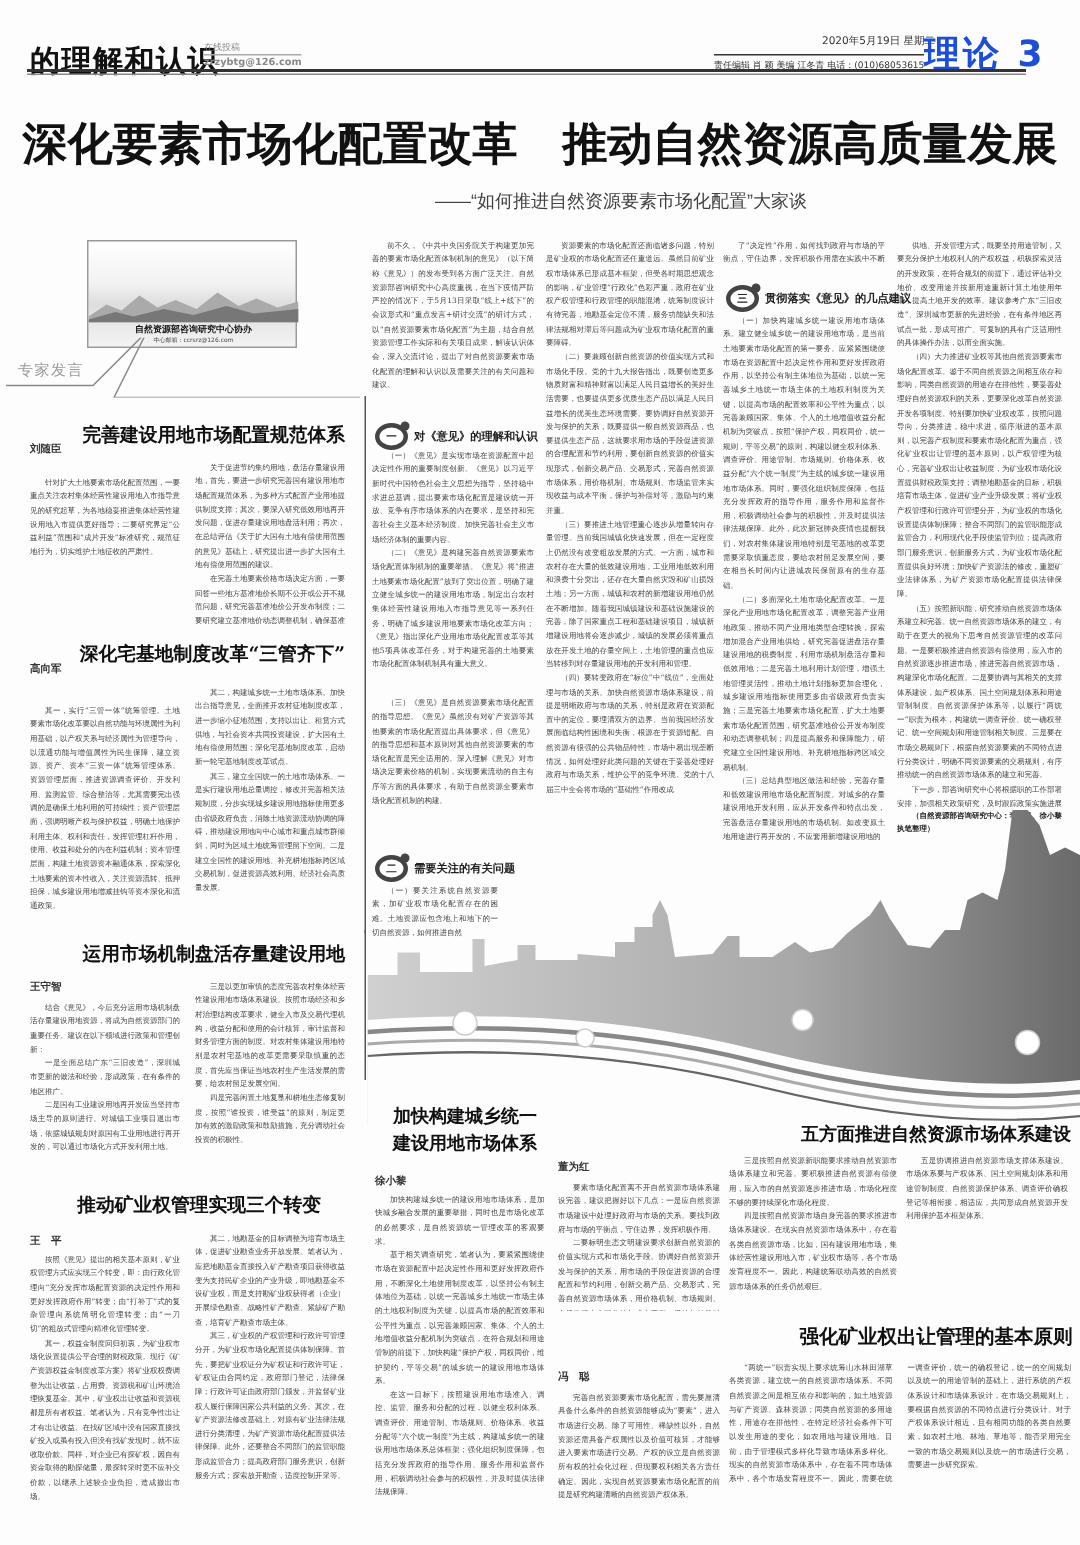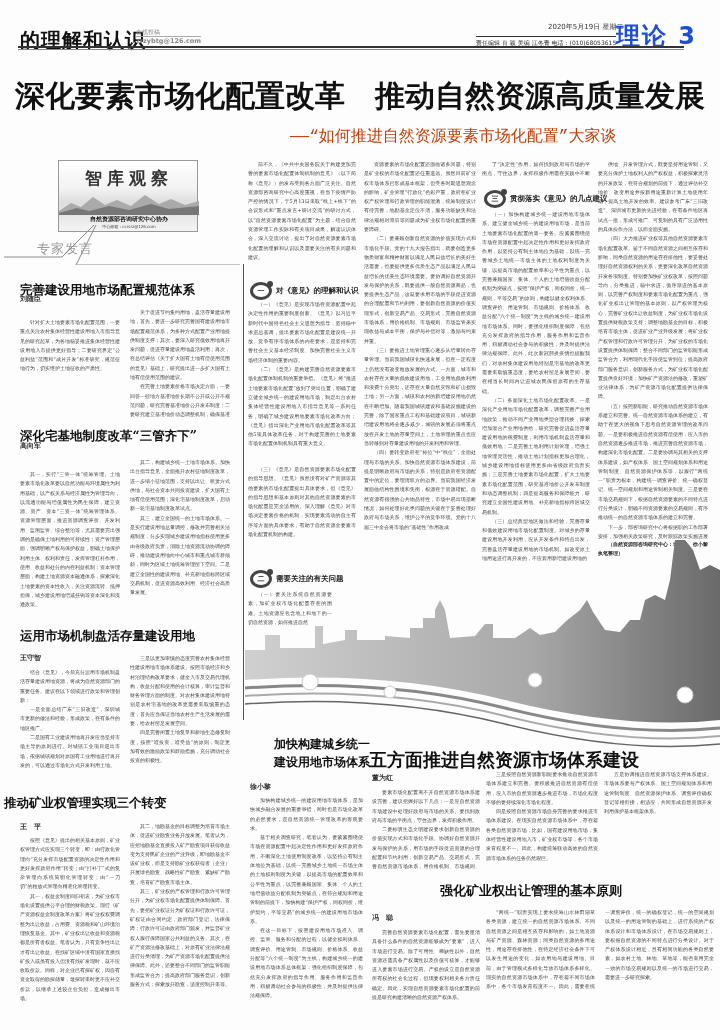--- a/index.html
+++ b/index.html
@@ -8,28 +8,28 @@
 .abs{position:absolute}
 .masthead-name{left:20px;top:27px;font-size:20px;font-weight:bold;letter-spacing:1px;font-family:"DejaVu Serif",serif;color:#111}
 .masthead-contact{left:136px;top:27px;font-family:"DejaVu Sans",sans-serif;font-size:6px;color:#888;line-height:9px}
 .masthead-contact .em{border-top:1px solid #aaa;font-weight:bold;font-size:6.5px}
 .hdr-date{left:548px;top:22px;width:220px;font-family:"DejaVu Sans",sans-serif;font-size:7px;color:#333}
 .hdr-editors{left:476px;top:36px;font-family:"DejaVu Sans",sans-serif;font-size:6px;color:#333;border-top:1px solid #333;padding-top:2px;white-space:nowrap}
 .hdr-section{left:616px;top:20px;font-family:"DejaVu Sans",sans-serif;font-size:24px;font-weight:bold;color:#1d4ed8;letter-spacing:2px}
 .top-rule{left:18px;top:46px;width:666px;height:2px;background:#333}
 .top-rule2{left:18px;top:49px;width:666px;height:1px;background:#888}
 .main-title{left:0;top:76px;width:720px;text-align:center;font-family:Liberation Sans, sans-serif;font-weight:bold;font-size:30px;letter-spacing:0px;color:#111}
-.main-sub{left:290px;top:126px;width:430px;font-family:Liberation Mono, monospace;font-size:16px;color:#c2410c}
+.main-sub{left:290px;top:126px;width:430px;font-family:Liberation Sans, sans-serif;font-size:12px;color:#404040}
 .logo-box{left:58px;top:160px;width:140px;height:72px;border:1px solid #999;background:linear-gradient(#fff 0%,#f2f2f2 40%,#ddd 60%,#f4f4f4 100%)}
 .logo-title{left:0;top:6px;width:140px;text-align:center;font-size:17px;font-weight:bold;letter-spacing:5px;color:#333;font-family:"DejaVu Serif",serif}
 .logo-mtn{left:0;top:30px;width:140px;height:24px}
 .logo-org{left:0;top:54px;width:140px;text-align:center;font-size:6px;font-weight:bold;color:#111;font-family:"DejaVu Sans",sans-serif}
 .logo-mail{left:0;top:63px;width:140px;text-align:center;font-size:4px;color:#444;font-family:"DejaVu Sans",sans-serif}
-.tag-expert{left:37px;top:240px;font-family:Liberation Sans, sans-serif;font-size:13px;color:#999;letter-spacing:1px}
-.col-title{font-family:"DejaVu Serif",serif;font-weight:bold;color:#111;text-align:left}
+.tag-expert{left:12px;top:240px;font-family:Liberation Sans, sans-serif;font-size:10px;color:#999;letter-spacing:1px}
+.col-title{font-family:"DejaVu Serif",serif;font-weight:bold;color:#111;text-align:right}
 .author{font-family:"DejaVu Sans",sans-serif;font-weight:bold;font-size:7px;color:#333}
 .txt{font-family:"DejaVu Serif",serif;font-size:5px;line-height:9.3px;color:#444;text-align:justify;overflow:hidden;word-break:break-all}
 .txt p{text-indent:2em}
 .vline{width:1px;background:#555}
 .sec-head{display:flex;align-items:center;gap:4px}
 .sec-badge{width:22px;height:18px;border:3px solid #444;border-radius:50%;display:flex;align-items:center;justify-content:center;font-size:7px;font-weight:bold;color:#222;font-family:"DejaVu Sans",sans-serif;background:#fff;position:relative}
 .sec-badge::after{content:"";position:absolute;right:-4px;top:-4px;width:6px;height:6px;border-radius:50%;background:#444}
 .sec-label{font-family:"DejaVu Sans",sans-serif;font-size:7.5px;font-weight:bold;color:#222}
 .city{overflow:hidden}
 .closing{font-weight:bold;color:#222}
@@ -45,21 +45,20 @@
 <div class="abs hdr-date">2020年5月19日  星期二</div>
 <div class="abs hdr-editors">责任编辑  肖  颖   美编   江冬青   电话：(010)68053615</div>
 <div class="abs hdr-section">理论 3</div>
 <div class="abs top-rule"></div>
 <div class="abs top-rule2"></div>
 
 <div class="abs main-title">深化要素市场化配置改革　推动自然资源高质量发展</div>
 <div class="abs main-sub">——“如何推进自然资源要素市场化配置”大家谈</div>
 
 <div class="abs logo-box">
-  <div class="abs logo-title">智库观察</div>
   <svg class="abs logo-mtn" viewBox="0 0 140 24" preserveAspectRatio="none">
     <path d="M0 20 L12 12 L22 16 L34 6 L46 14 L58 9 L72 15 L86 4 L100 13 L112 8 L126 14 L140 10 L140 24 L0 24Z" fill="#aaa"></path>
     <path d="M0 22 L18 17 L30 20 L50 15 L70 19 L92 13 L110 18 L140 15 L140 24 L0 24Z" fill="#777"></path>
   </svg>
   <div class="abs logo-org">自然资源部咨询研究中心协办</div>
   <div class="abs logo-mail">中心邮箱：ccrsrz@126.com</div>
 </div>
 <div class="abs tag-expert">专家发言</div>
 <svg class="abs" style="left:0;top:225px;width:720px;height:40px">
   <polyline points="4,32 62,32 94,0" fill="none" stroke="#888" stroke-width="1"></polyline>
@@ -176,32 +175,32 @@
   <path d="M0 148 Q140 138 260 168 T475 188" fill="none" stroke="#888" stroke-width="3"></path>
   <path d="M0 156 Q140 146 260 176 T475 196" fill="none" stroke="#aaa" stroke-width="2"></path>
   <path d="M0 164 Q140 154 260 184 T475 204" fill="none" stroke="#666" stroke-width="1.5"></path>
   <circle cx="65" cy="142" r="8" fill="#fff" stroke="#ccc"></circle>
   <circle cx="145" cy="152" r="6" fill="#fff" stroke="#ccc"></circle>
   <circle cx="290" cy="140" r="7" fill="#fff" stroke="#ccc"></circle>
   <circle cx="440" cy="155" r="8" fill="#fff" stroke="#ccc"></circle>
 </svg>
 <div class="abs vline" style="left:243px;top:620px;height:100px"></div>
 
-<div class="abs col-title" style="left:250px;top:735px;width:120px;font-size:12px;text-align:right;line-height:18px">
+<div class="abs col-title" style="left:250px;top:735px;width:120px;font-size:12px;text-align:center;line-height:18px">
   <div>加快构建城乡统一</div>
   <div>建设用地市场体系</div>
 </div>
 <div class="abs author" style="left:250px;top:782px">徐小黎</div>
 <div class="abs txt" style="left:250px;top:796px;width:113px;height:222px">
     <p>加快构建城乡统一的建设用地市场体系，是加快城乡融合发展的重要举措，同时也是市场化改革的必然要求，是自然资源统一管理改革的客观要求。</p>
     <p>基于相关调查研究，笔者认为，要紧紧围绕使市场在资源配置中起决定性作用和更好发挥政府作用，不断深化土地使用制度改革，以坚持公有制主体地位为基础，以统一完善城乡土地统一市场主体的土地权利制度为关键，以提高市场的配置效率和公平性为重点，以完善兼顾国家、集体、个人的土地增值收益分配机制为突破点，在符合规划和用途管制的前提下，加快构建“保护产权，同权同价，维护契约，平等交易”的城乡统一的建设用地市场体系。</p>
     <p>在这一目标下，按照建设用地市场准入、调控、监管、服务和分配的过程，以健全权利体系、调查评价、用途管制、市场规则、价格体系、收益分配等“六个统一制度”为主线，构建城乡统一的建设用地市场体系总体框架；强化组织制度保障，包括充分发挥政府的指导作用、服务作用和监督作用，积极调动社会参与的积极性，并及时提供法律法规保障。</p>
   </div>
 
-<div class="abs col-title" style="left:369px;top:748px;width:345px;font-size:18px">五方面推进自然资源市场体系建设</div>
+<div class="abs col-title" style="left:369px;top:748px;width:345px;font-size:12px">五方面推进自然资源市场体系建设</div>
 <div class="abs author" style="left:372px;top:773px">董为红</div>
 <div class="abs txt" style="left:372px;top:788px;width:108px;height:86px">
     <p>要素市场化配置离不开自然资源市场体系建设完善，建议把握好以下几点：一是应自然资源市场建设中处理好政府与市场的关系。要找到政府与市场的平衡点，守住边界，发挥积极作用。</p>
     <p>二要标明生态文明建设要求创新自然资源的价值实现方式和市场化手段。协调好自然资源开发与保护的关系，用市场的手段促进资源的合理配置和节约利用，创新交易产品、交易形式，完善自然资源市场体系，用价格机制、市场规则、市场监管来实现收益与成本平衡，保护与补偿对等，激励与约束并重。</p>
   </div>
 <div class="abs txt" style="left:486px;top:770px;width:112px;height:104px">
     <p>三是按照自然资源新职能要求推动自然资源市场体系建立和完善。要积极推进自然资源有偿使用，应入市的自然资源逐步推进市场，市场化程度不够的要持续深化市场化程度。</p>
     <p>四是按照自然资源市场自身完善的要求推进市场体系建设。在现实自然资源市场体系中，存在着各类自然资源市场，比如，国有建设用地市场，集体经营性建设用地入市，矿业权市场等，各个市场发育程度不一。因此，构建统筹联动高效的自然资源市场体系的任务仍然艰巨。</p>
   </div>
 <div class="abs txt" style="left:604px;top:770px;width:108px;height:104px">

